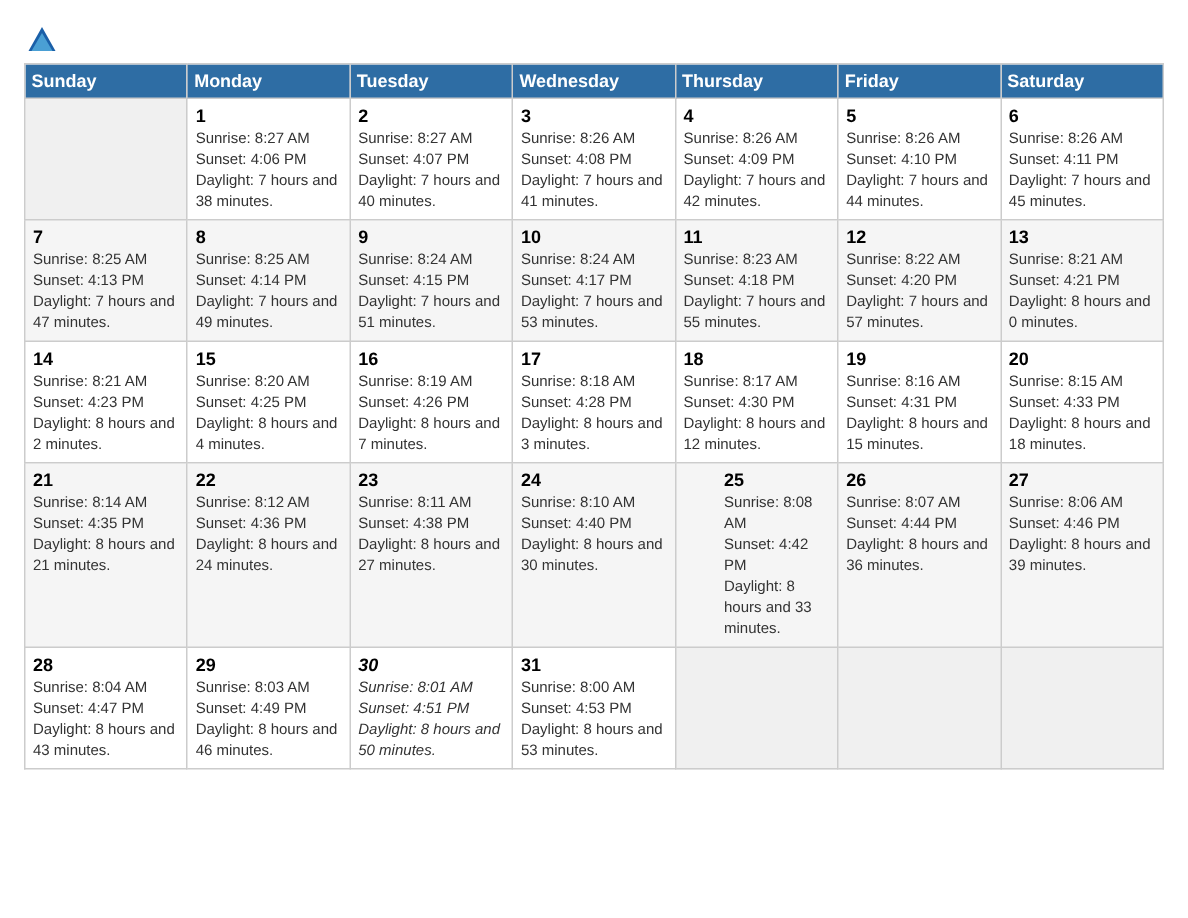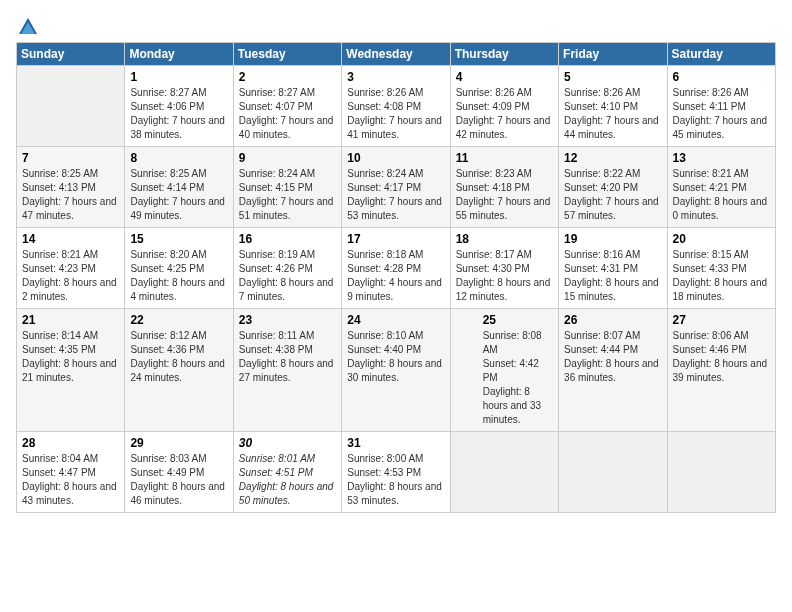--- a/index.html
+++ b/index.html
@@ -241,21 +241,21 @@
             <div>Sunrise: 8:19 AM</div>
             <div>Sunset: 4:26 PM</div>
             <div>Daylight: 8 hours and 7 minutes.</div>
           </div>
         </td>
         <td style="background-color: rgb(255, 255, 255);">
           <span class="day-number">17</span>
           <div class="day-info">
             <div>Sunrise: 8:18 AM</div>
             <div>Sunset: 4:28 PM</div>
-            <div>Daylight: 4 hours and 9 minutes.</div>
+            <div>Daylight: 8 hours and 3 minutes.</div>
           </div>
         </td>
         <td style="background-color: rgb(255, 255, 255);">
           <span class="day-number">18</span>
           <div class="day-info">
             <div>Sunrise: 8:17 AM</div>
             <div>Sunset: 4:30 PM</div>
             <div>Daylight: 8 hours and 12 minutes.</div>
           </div>
         </td>

